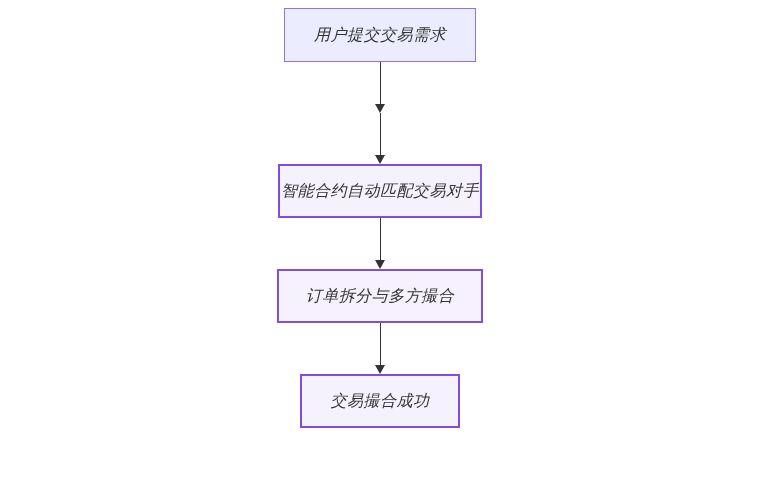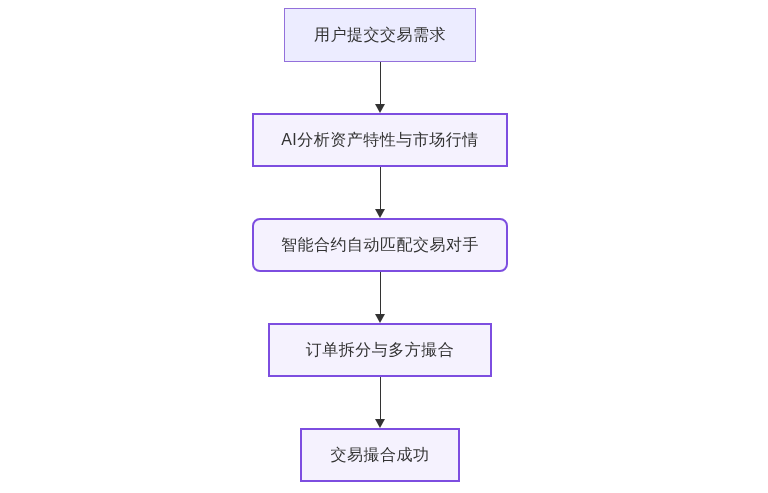--- a/index.html
+++ b/index.html
@@ -24,41 +24,42 @@
     overflow: hidden;
   }
   .flow {
     position: absolute;
     top: 8px;
     left: 380px;
     transform: translateX(-50%);
     display: flex;
     flex-direction: column;
     align-items: center;
+    font-style: italic;
   }
   .node {
     height: 54px;
     display: flex;
     align-items: center;
     justify-content: center;
     background: var(--fill-highlight);
     border: 2px solid var(--border-highlight);
     color: var(--text);
     font-size: 16px;
     letter-spacing: 0.5px;
     white-space: nowrap;
   }
   .node.style-default {
     background: var(--fill-default);
     border: 1px solid var(--border-default);
   }
   .n1 { width: 192px; }
   .n2 { width: 256px; }
-  .n3 { width: 256px; border-radius: 8px; }
-  .n4 { width: 224px; }
+  .n3 { width: 204px; }
+  .n4 { width: 206px; }
   .n5 { width: 160px; text-align: right; }
   .edge {
     height: 51px;
     display: flex;
     flex-direction: column;
     align-items: center;
   }
   .edge-line {
     width: 1px;
     height: 42px;
@@ -80,23 +81,20 @@
 
     <div class="node style-default n1">
       <span>用户提交交易需求</span>
     </div>
 
     <div class="edge">
       <div class="edge-line"></div>
       <div class="edge-head"></div>
     </div>
 
-    <div class="node n2">
-      <span>AI分析资产特性与市场行情</span>
-    </div>
 
     <div class="edge">
       <div class="edge-line"></div>
       <div class="edge-head"></div>
     </div>
 
     <div class="node n3">
       <span>智能合约自动匹配交易对手</span>
     </div>
 

